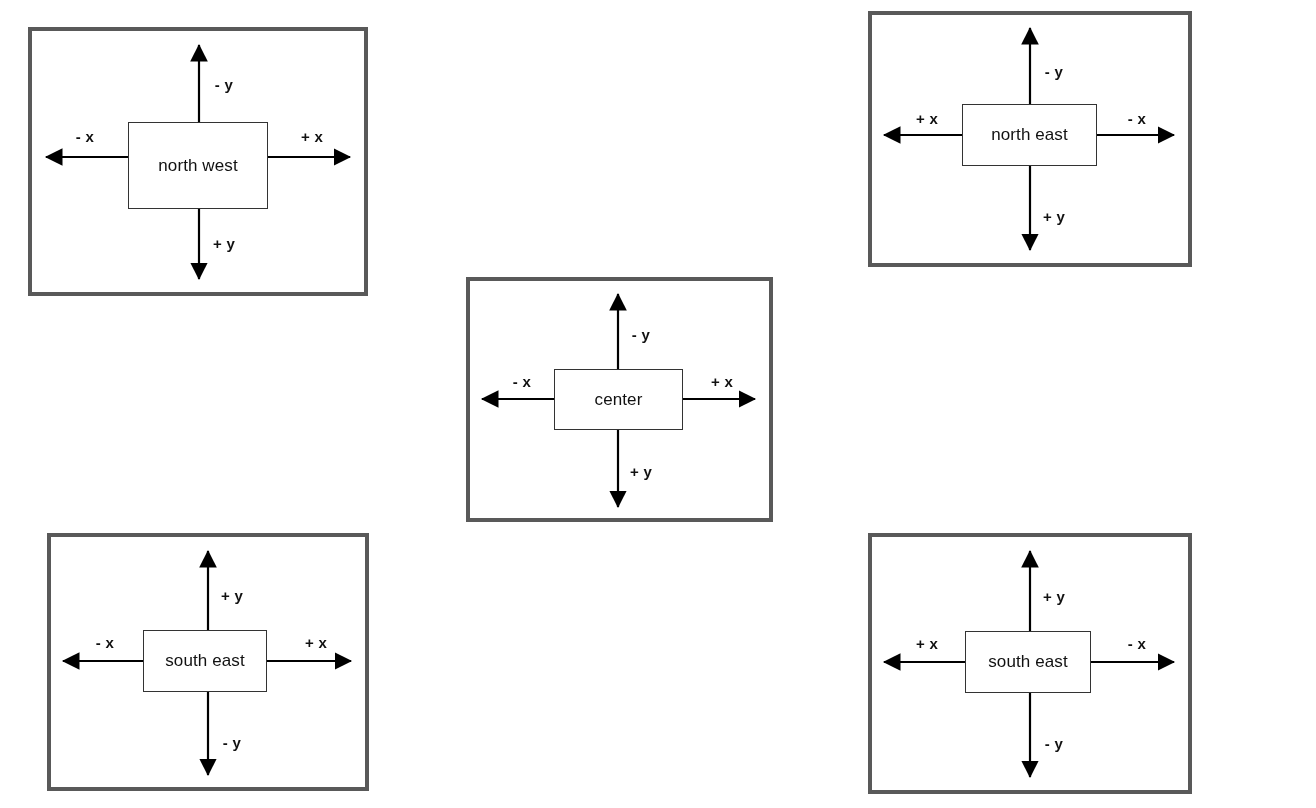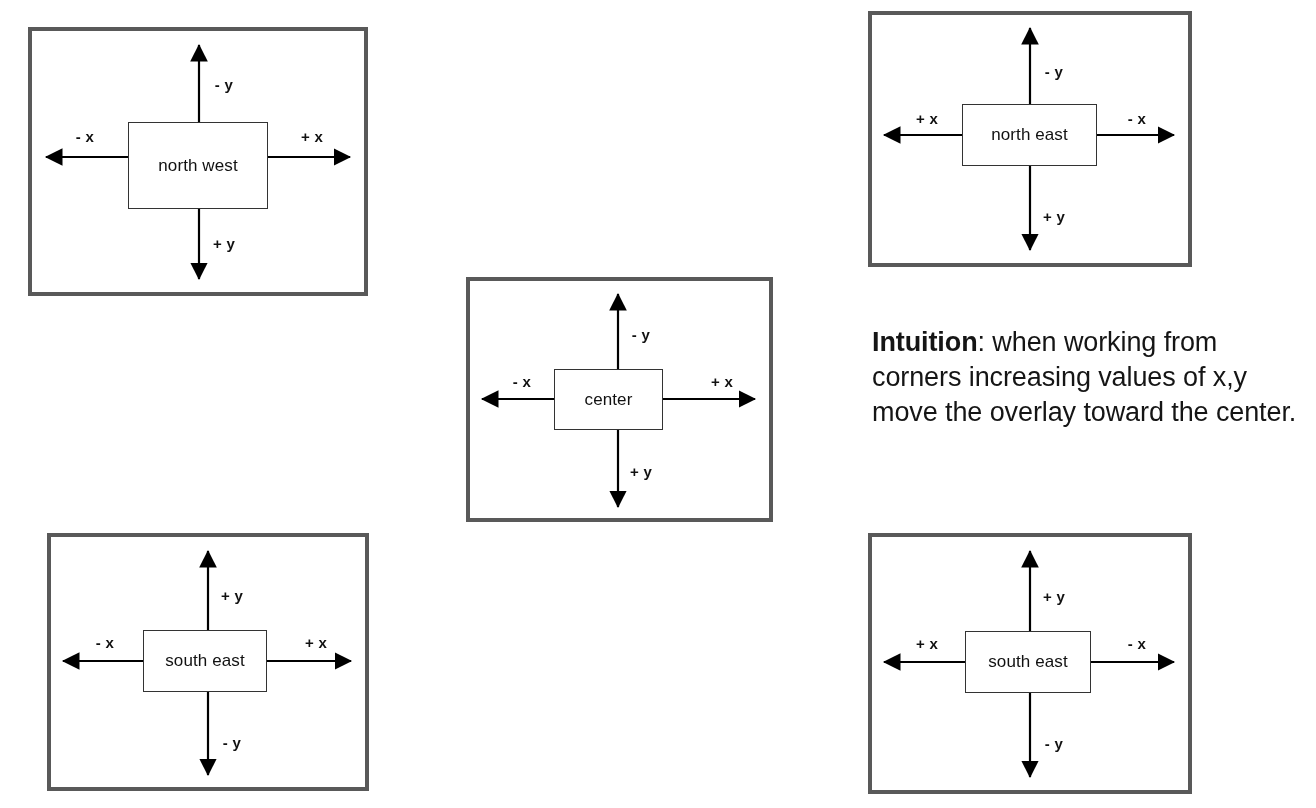--- a/index.html
+++ b/index.html
@@ -138,21 +138,21 @@
         <defs>
           <marker id="ah-c" markerWidth="9" markerHeight="9" refX="7.5" refY="4" orient="auto">
             <path d="M0,0 L8,4 L0,8 z" fill="#000000"></path>
           </marker>
         </defs>
         <line x1="148" y1="118" x2="148" y2="13" stroke="#000000" stroke-width="2.2" marker-end="url(#ah-c)"></line>
         <line x1="148" y1="118" x2="148" y2="226" stroke="#000000" stroke-width="2.2" marker-end="url(#ah-c)"></line>
         <line x1="148" y1="118" x2="12" y2="118" stroke="#000000" stroke-width="2.2" marker-end="url(#ah-c)"></line>
         <line x1="148" y1="118" x2="285" y2="118" stroke="#000000" stroke-width="2.2" marker-end="url(#ah-c)"></line>
       </svg>
-      <div class="node-box" style="left:84px; top:88px; width:109px; height:61px;">
+      <div class="node-box" style="left:84px; top:88px; width:129px; height:61px;">
         <span>center</span>
       </div>
       <div class="axis-label" style="left:171px; top:53px;">- y</div>
       <div class="axis-label" style="left:171px; top:190px;">+ y</div>
       <div class="axis-label" style="left:52px; top:100px;">- x</div>
       <div class="axis-label" style="left:252px; top:100px;">+ x</div>
     </div>
   </div>
 
   <div class="panel" id="panel-south-west" style="left:47px; top:533px; width:322px; height:258px;">
@@ -194,17 +194,14 @@
       <div class="node-box" style="left:93px; top:94px; width:126px; height:62px;">
         <span>south east</span>
       </div>
       <div class="axis-label" style="left:182px; top:59px;">+ y</div>
       <div class="axis-label" style="left:182px; top:206px;">- y</div>
       <div class="axis-label" style="left:55px; top:106px;">+ x</div>
       <div class="axis-label" style="left:265px; top:106px;">- x</div>
     </div>
   </div>
 
-  <div id="intuition-note">
-    <span class="lead">Intuition</span><span>:</span><span> when working from corners increasing values of x,y move the overlay toward the center.</span>
-  </div>
 
 </div>
 
 </body></html>

